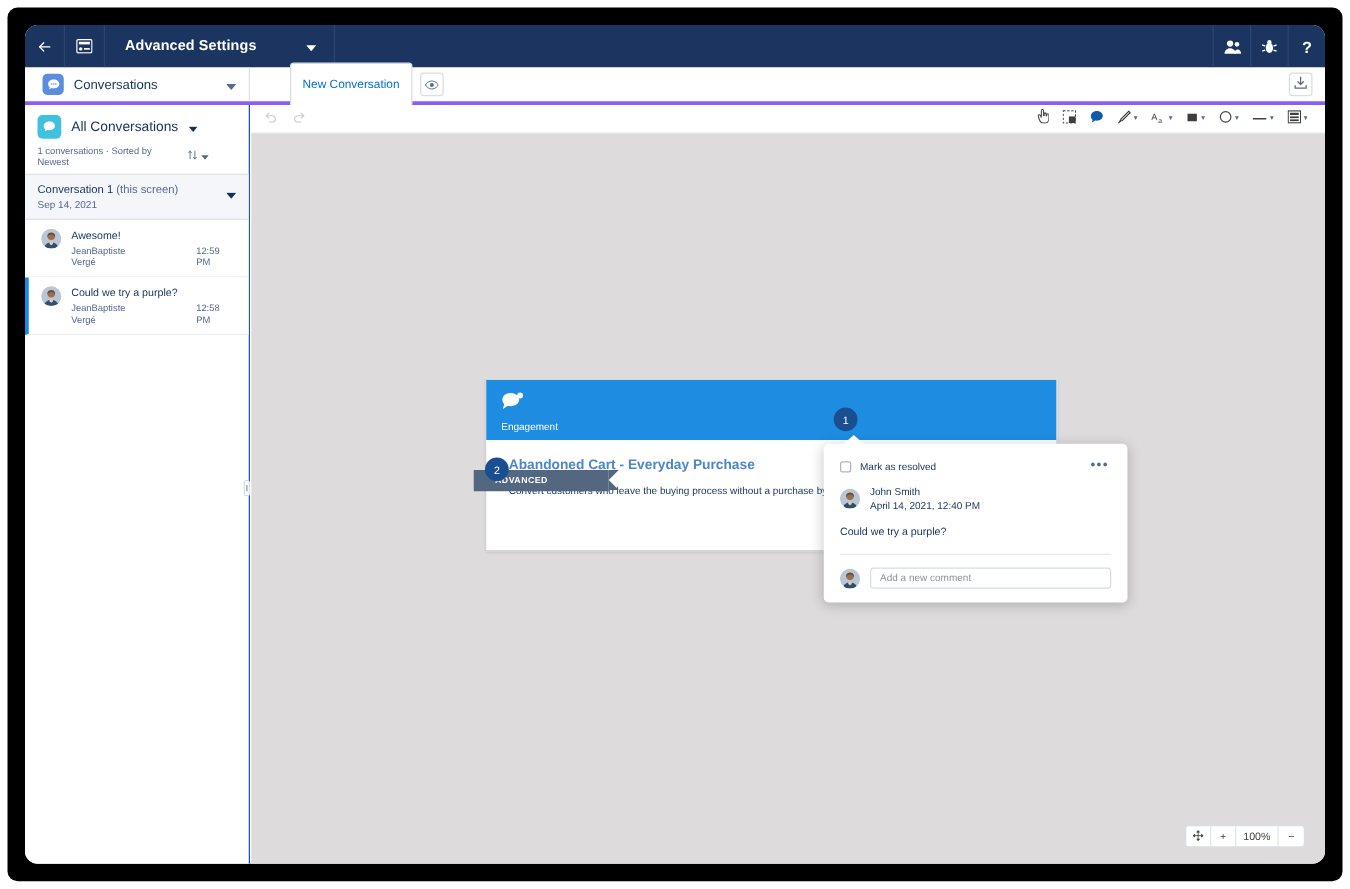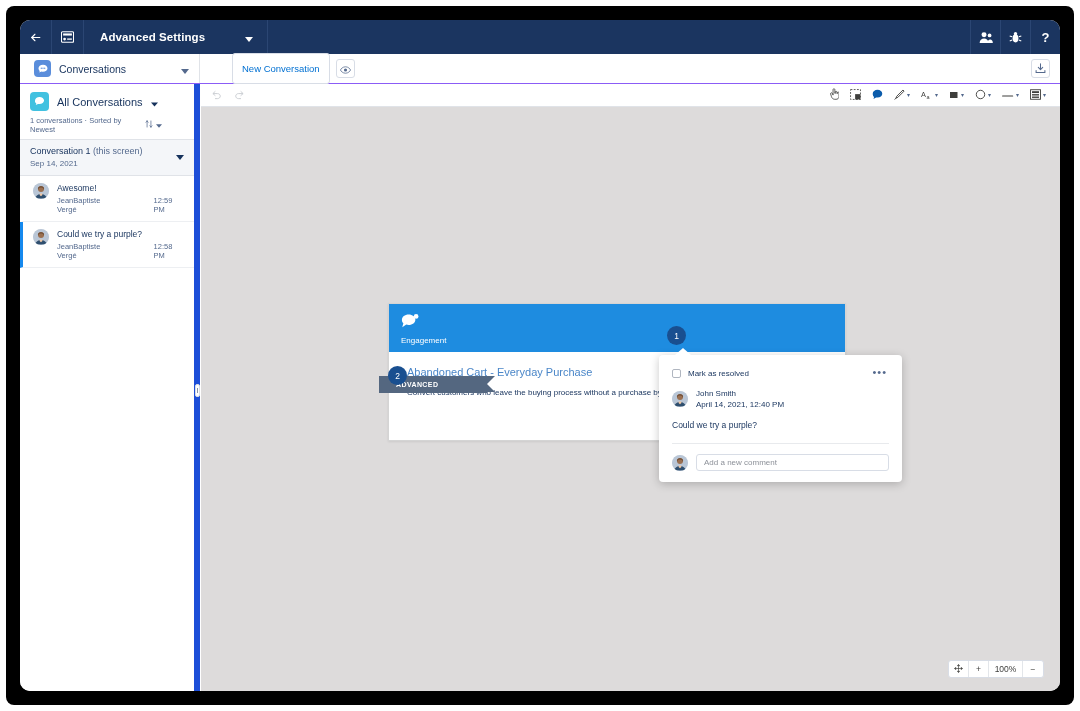--- a/index.html
+++ b/index.html
@@ -59,59 +59,59 @@
     border-right: none; border-left: 1px solid #2b4673;
     width: 30px;
   }
   .qmark { color:#fff; font-size:13px; font-weight:bold; line-height:1; }
 
   
   .sub-bar {
     position: absolute; left: 0; top: 34px;
     width: 100%; height: 30px;
     background: #ffffff;
-    border-bottom: 1px solid #8b5cf6;
+    border-bottom: 3px solid #8b5cf6;
     display: flex; align-items: center;
   }
   .conv-app {
     display: flex; align-items: center; gap: 8px;
     width: 180px; padding-left: 14px;
     border-right: 1px solid #e0e3e8;
     height: 100%;
   }
   .conv-app-icon {
     width: 17px; height: 17px; border-radius: 4px;
     background: #5a8ddb;
     display:flex; align-items:center; justify-content:center;
     flex: 0 0 auto;
   }
   .conv-app-label { font-size: 10.5px; color: #16325c; flex: 1 1 auto; }
   .conv-app-caret { margin-right: 10px; }
   .sub-actions { display: flex; align-items: center; gap: 6px; padding-left: 32px; }
   .btn-outline {
-    height: 31px; padding: 0 9px;
+    height: 19px; padding: 17px 9px;
     border: 1px solid #d8dde6; border-radius: 3px;
     background: #fff; color: #0070d2;
     font-size: 9.5px; font-family: "Liberation Sans", sans-serif;
     display:flex; align-items:center; cursor: pointer;
   }
   .btn-icon-sq {
     width: 19px; height: 19px;
     border: 1px solid #d8dde6; border-radius: 3px;
     background: #fff;
     display:flex; align-items:center; justify-content:center; cursor:pointer;
   }
   .sub-right { margin-left: auto; padding-right: 10px; }
 
   
   .left-panel {
     position: absolute; left: 0; top: 64px;
     width: 180px; bottom: 0;
     background: #ffffff;
-    border-right: 6px solid #1d4ed8;
+    border-right: 1px solid #1d4ed8;
     overflow: hidden;
   }
   .panel-head { padding: 8px 10px 5px 10px; }
   .panel-head-row { display:flex; align-items:center; gap: 8px; }
   .all-conv-icon {
     width: 19px; height: 19px; border-radius: 4px;
     background: #41c1e0;
     display:flex; align-items:center; justify-content:center;
     flex: 0 0 auto;
   }
@@ -219,21 +219,21 @@
   }
   .ribbon-notch {
     position: absolute; right: -8px; top: 0;
     width: 0; height: 0;
     border-top: 8.5px solid #546780;
     border-bottom: 8.5px solid #546780;
     border-right: 8px solid transparent;
   }
 
   .email-body { padding: 14px 18px 42px 18px; }
-  .email-title { font-size: 11px; color: #4a86c8; }
+  .email-title { font-size: 11px; color: #4a86c8; font-weight: bold; }
   .email-desc { font-size: 8px; color: #16325c; margin-top: 9px; line-height: 1.4;
                 white-space: nowrap; overflow: hidden; }
 
   
   .marker {
     position: absolute;
     width: 19px; height: 19px; border-radius: 50%;
     background: #194f90; color: #ffffff;
     font-size: 8.5px;
     display: flex; align-items: center; justify-content: center;

